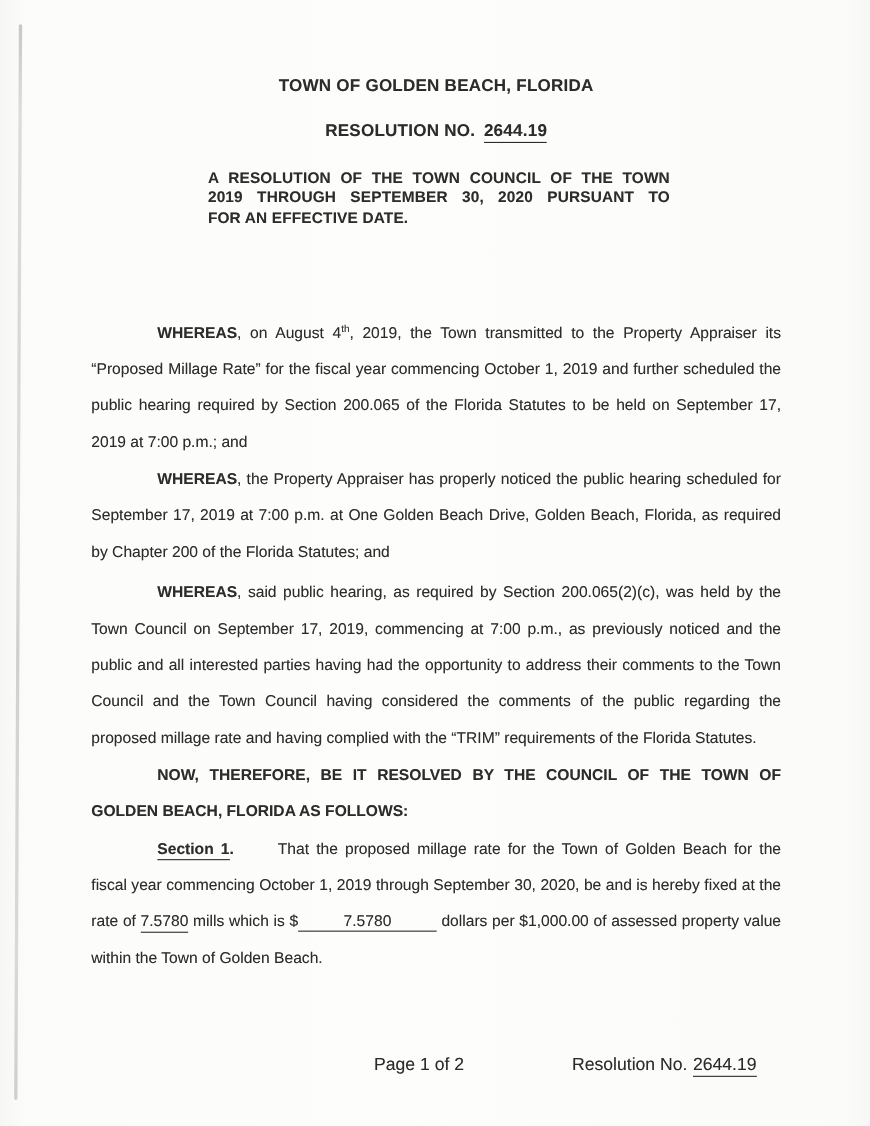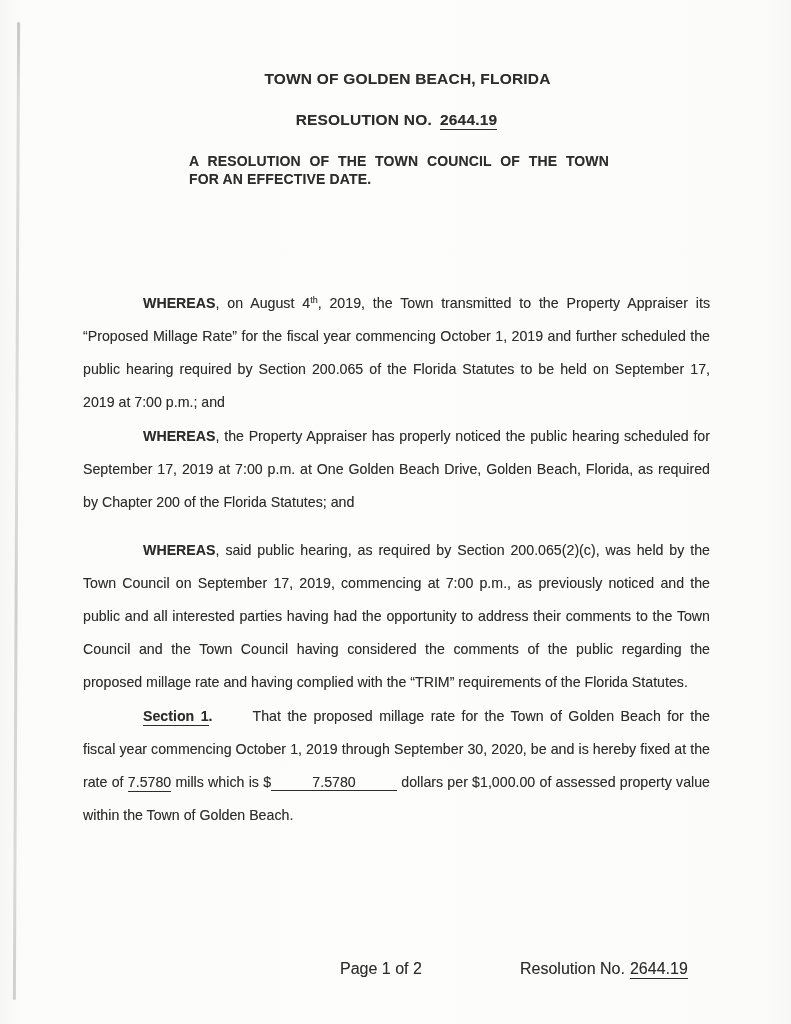--- a/index.html
+++ b/index.html
@@ -17,21 +17,21 @@
     position: absolute;
     left: 15px; top: 22px;
     width: 3px; height: 978px;
     border-radius: 2px;
     background: linear-gradient(180deg,
       #c7c7c7 0%, #dcdcdc 8%, #d8d8d8 30%, #dedede 45%,
       #d2cfd1 58%, #d6d4d5 72%, #d9d9d9 86%, #cfcfcf 100%);
     transform: rotate(0.25deg);
   }
   .doc-title {
-    position: absolute; left: 94px; top: 70px; width: 627px;
+    position: absolute; left: 83px; top: 70px; width: 627px;
     text-align: center; font-weight: bold; font-size: 15.5px;
     letter-spacing: 0.2px;
   }
   .doc-resolution {
     position: absolute; left: 83px; top: 111px; width: 627px;
     text-align: center; font-weight: bold; font-size: 15.5px;
     letter-spacing: 0.2px;
   }
   .doc-resolution .num { margin-left: 8px; }
   .u { border-bottom: 1.5px solid #2c2c2c; padding-bottom: 1px; }
@@ -42,21 +42,21 @@
     letter-spacing: 0.15px;
   }
   .hline { text-align: justify; text-align-last: justify; }
   .hline.last { text-align-last: left; }
   .body-copy {
     position: absolute; left: 83px; top: 287px; width: 627px;
     font-size: 14.2px; line-height: 33px;
   }
   .body-par { margin: 0; text-align: justify; text-indent: 60px; }
   .body-par + .body-par { margin-top: 1px; }
-  .body-par.gap-lg { margin-top: 15px; }
+  .body-par.gap-lg { margin-top: 4px; }
   sup.ord { font-size: 9px; vertical-align: 5px; line-height: 0; }
   .tab-gap { display: inline-block; width: 40px; }
   .blank {
     display: inline-block; width: 126px; text-align: center;
     text-indent: 0; line-height: normal;
     border-bottom: 1.4px solid #2c2c2c;
   }
   .footer {
     position: absolute; left: 83px; top: 960px; width: 627px; height: 24px;
     font-size: 16px;
@@ -73,31 +73,33 @@
   <div class="scan-line"></div>
 
   <div class="doc-title">TOWN OF GOLDEN BEACH, FLORIDA</div>
 
   <div class="doc-resolution">
     <span>RESOLUTION NO.</span><span class="num u">2644.19</span>
   </div>
 
   <div class="heading-block">
     <div class="hline">A RESOLUTION OF THE TOWN COUNCIL OF THE TOWN</div>
+    <div class="hline">2019 THROUGH SEPTEMBER 30, 2020 PURSUANT TO</div>
     <div class="hline last">FOR AN EFFECTIVE DATE.</div>
   </div>
 
   <div class="body-copy">
 
     <p class="body-par"><span class="b">WHEREAS</span><span>, on August 4</span><sup class="ord">th</sup><span>, 2019, the Town transmitted to the Property Appraiser its “Proposed Millage Rate” for the fiscal year commencing October 1, 2019 and further scheduled the public hearing required by Section 200.065 of the Florida Statutes to be held on September 17, 2019 at 7:00 p.m.; and</span></p>
 
     <p class="body-par"><span class="b">WHEREAS</span><span>, the Property Appraiser has properly noticed the public hearing scheduled for September 17, 2019 at 7:00 p.m. at One Golden Beach Drive, Golden Beach, Florida, as required by Chapter 200 of the Florida Statutes; and</span></p>
 
     <p class="body-par gap-lg"><span class="b">WHEREAS</span><span>, said public hearing, as required by Section 200.065(2)(c), was held by the Town Council on September 17, 2019, commencing at 7:00 p.m., as previously noticed and the public and all interested parties having had the opportunity to address their comments to the Town Council and the Town Council having considered the comments of the public regarding the proposed millage rate and having complied with the “TRIM” requirements of the Florida Statutes.</span></p>
 
+    <p class="body-par b">NOW, THEREFORE, BE IT RESOLVED BY THE COUNCIL OF THE TOWN OF GOLDEN BEACH, FLORIDA AS FOLLOWS:</p>
 
     <p class="body-par"><span class="b u">Section 1</span><span class="b">.</span><span class="tab-gap"></span><span>That the proposed millage rate for the Town of Golden Beach for the fiscal year commencing October 1, 2019 through September 30, 2020, be and is hereby fixed at the rate of </span><span class="u">7.5780</span><span> mills which is $</span><span class="blank">7.5780</span><span> dollars per $1,000.00 of assessed property value within the Town of Golden Beach.</span></p>
 
   </div>
 
   <div class="footer">
     <span class="pgnum">Page 1 of 2</span>
     <span class="fres"><span>Resolution No.</span><span class="fnum u">2644.19</span></span>
   </div>
 

